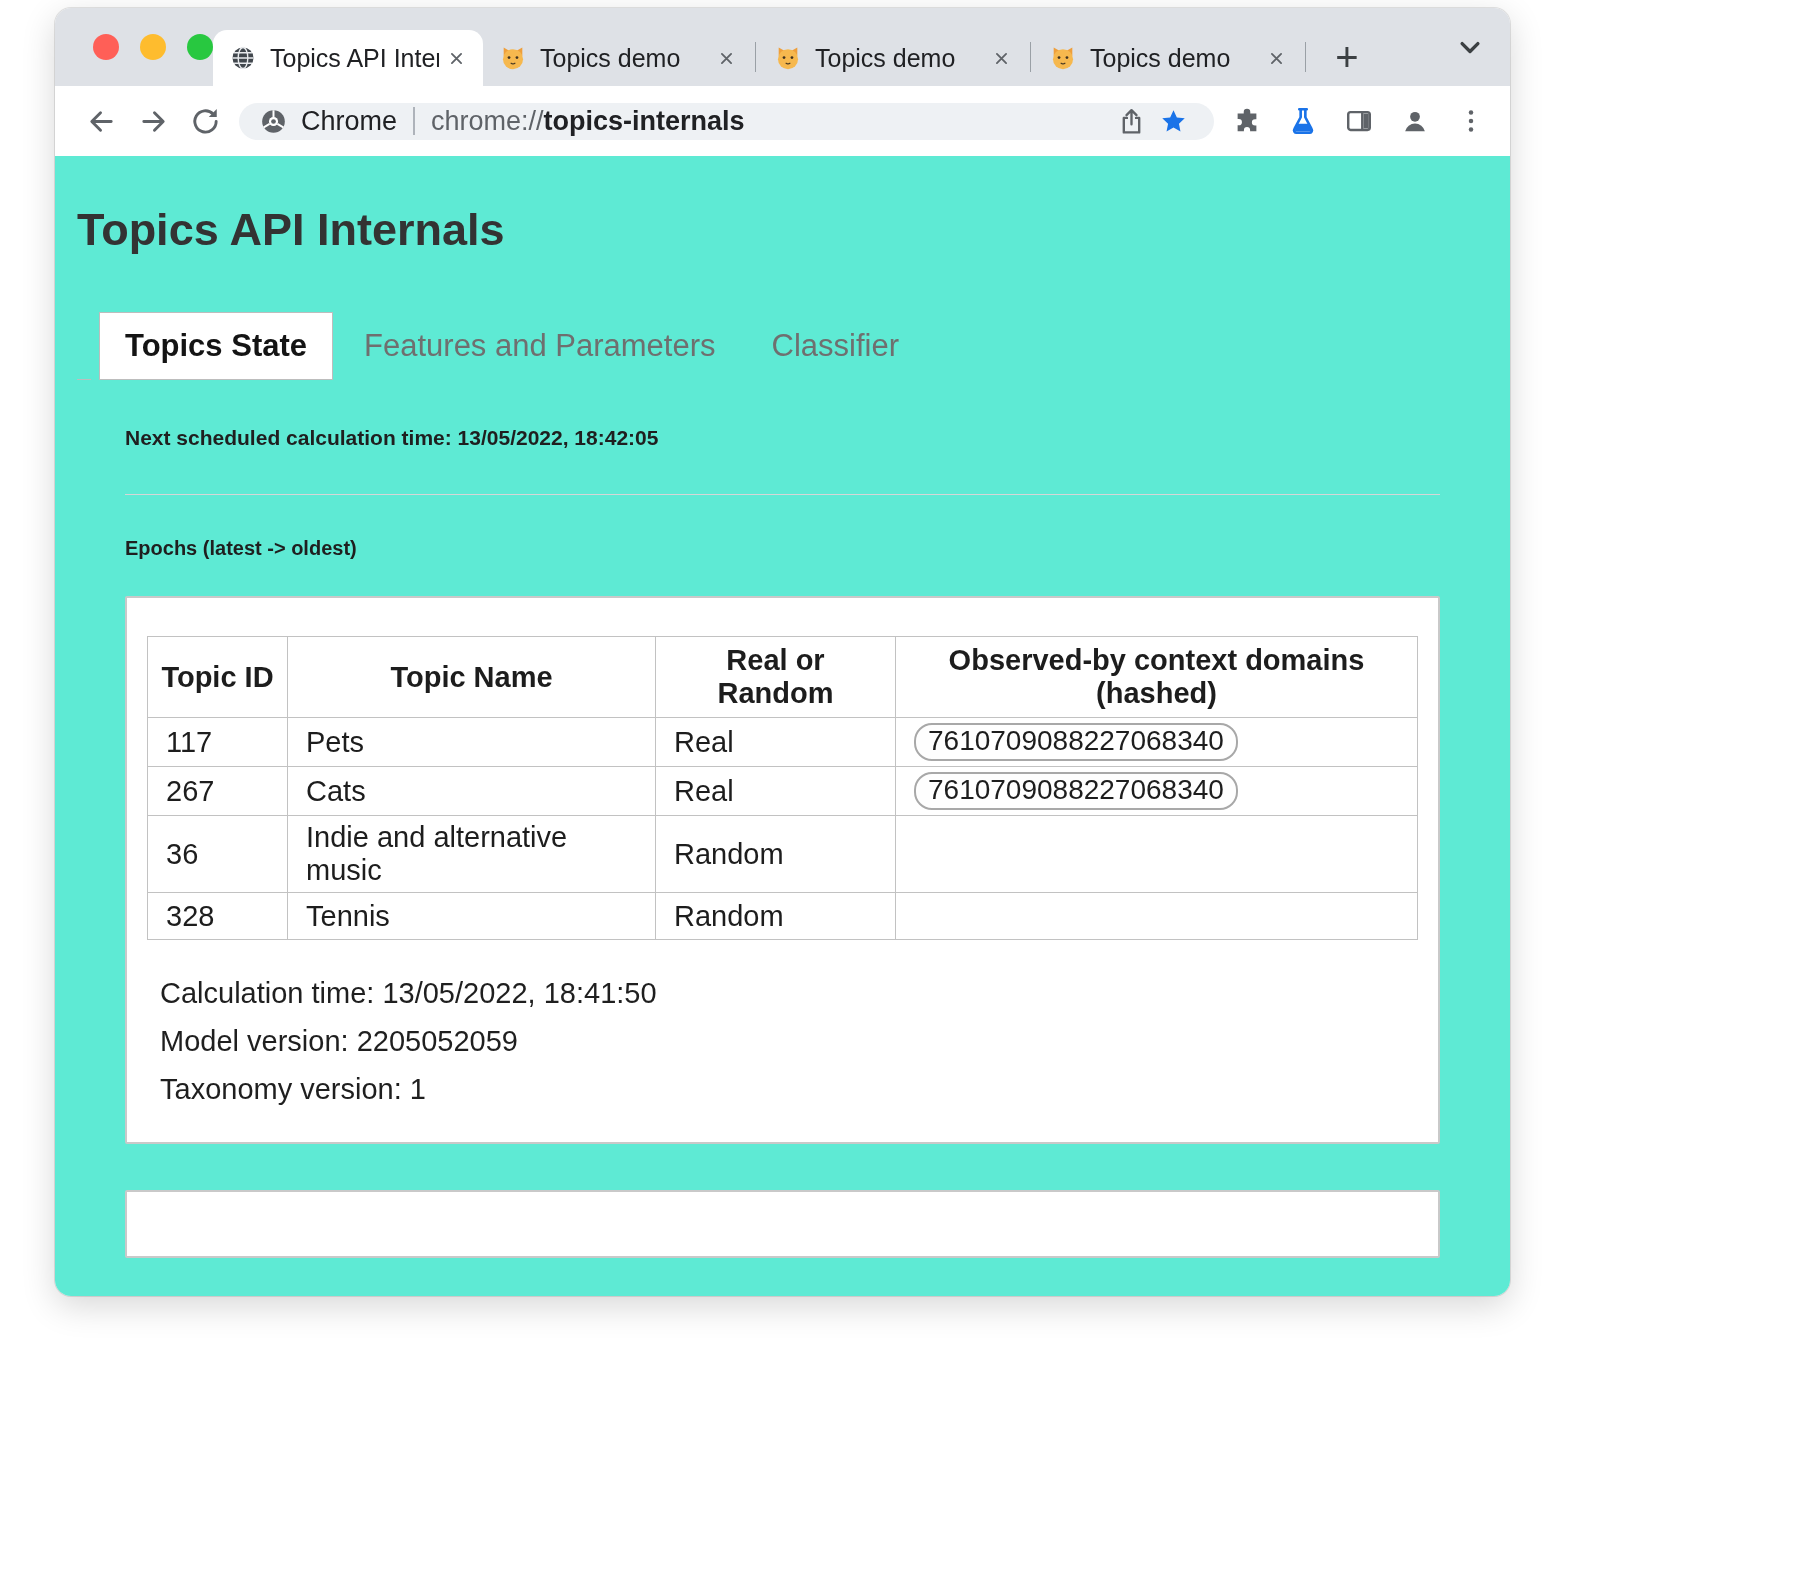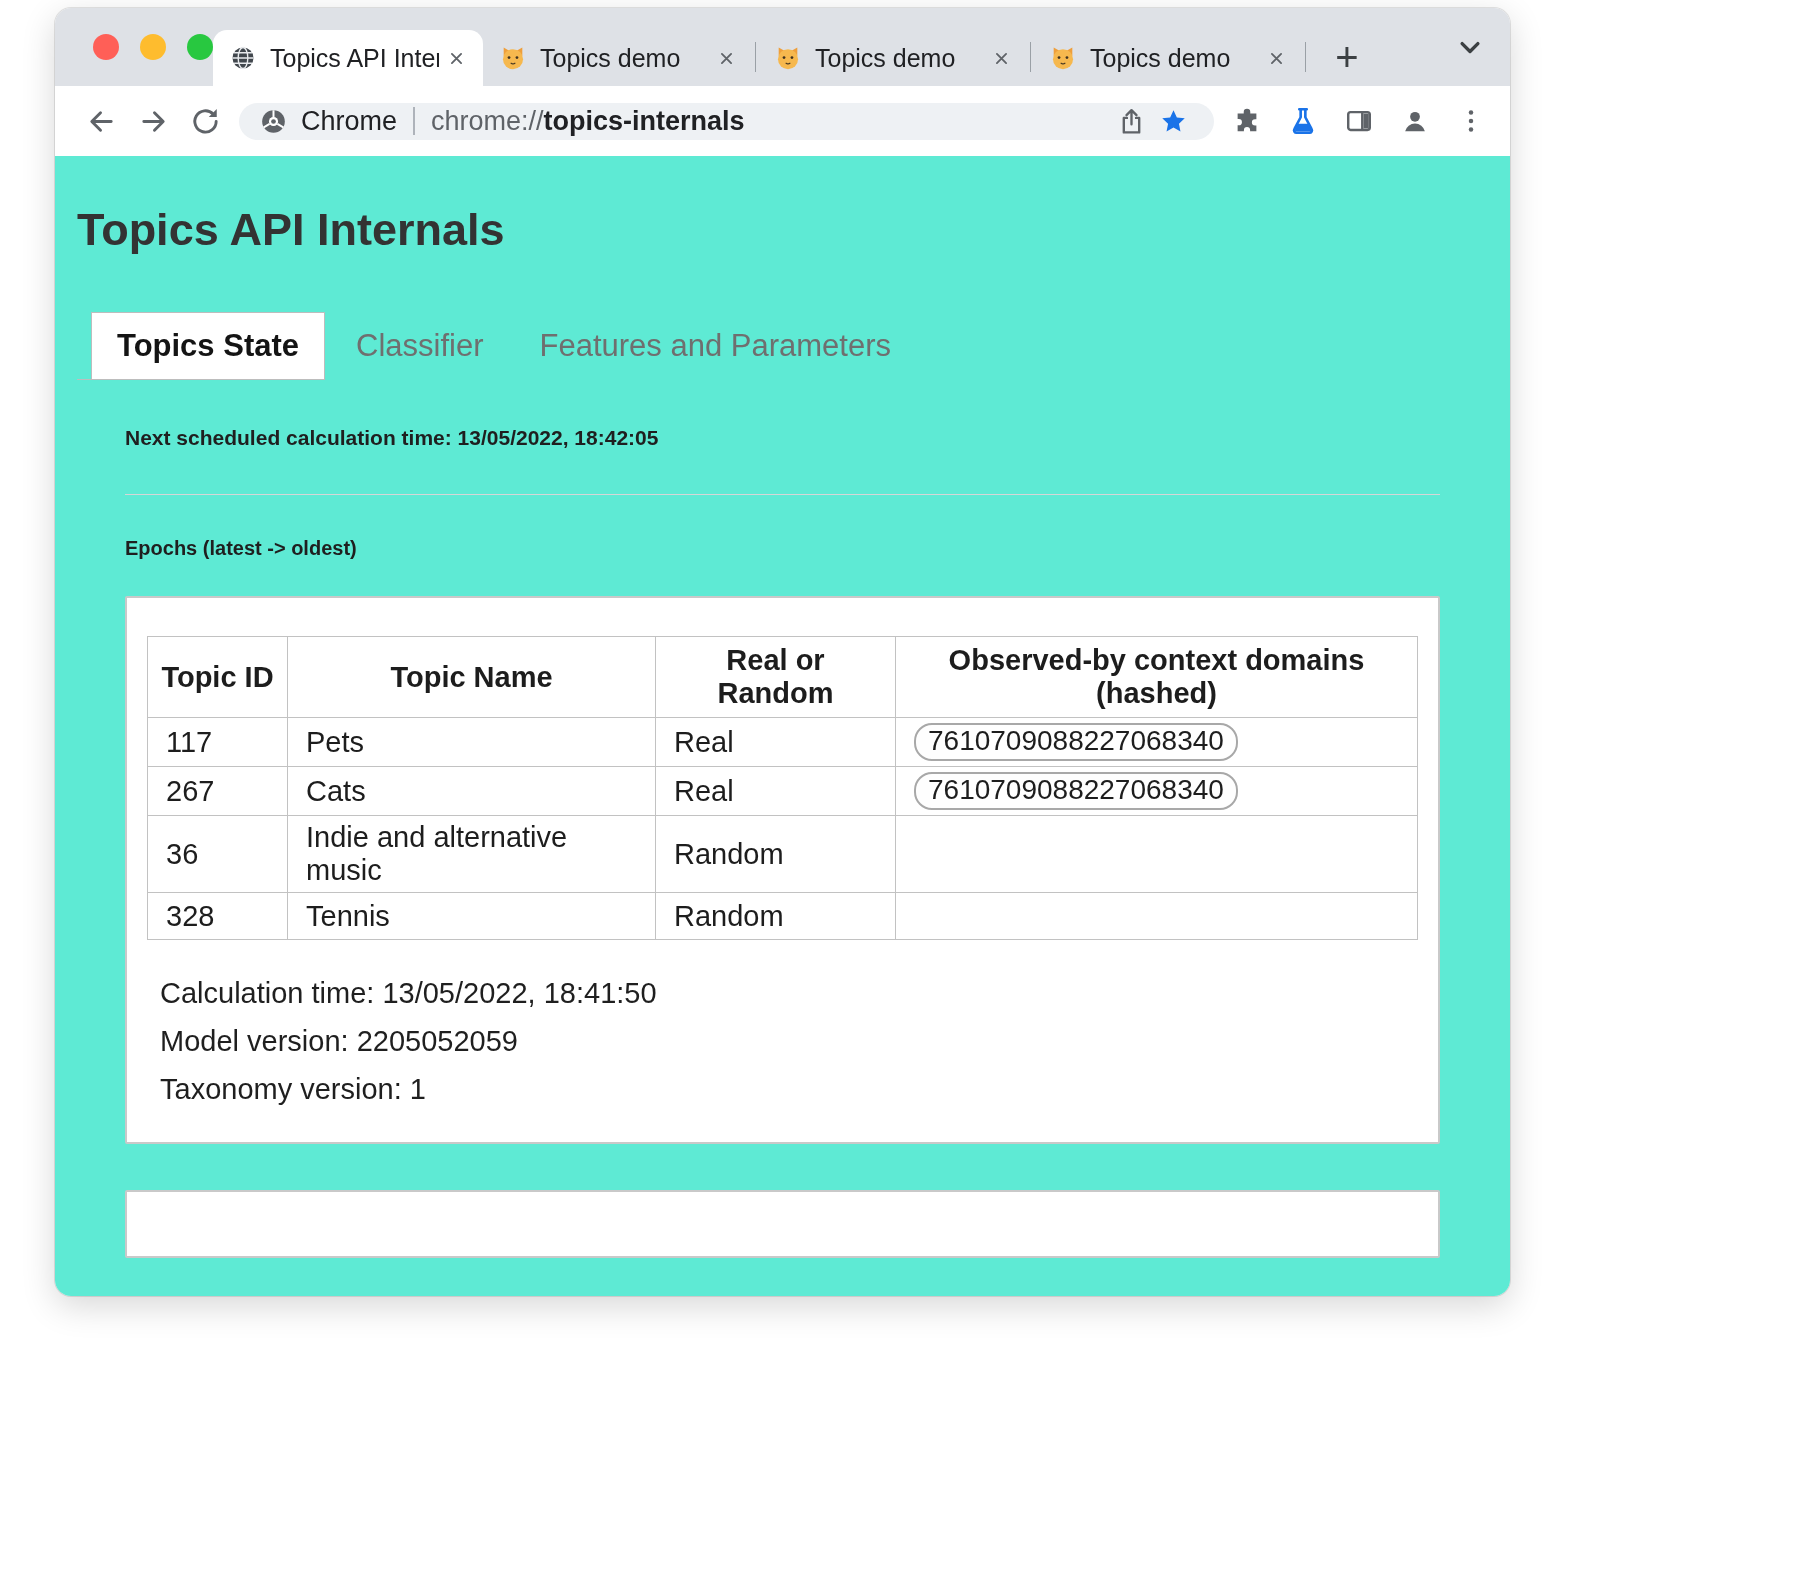--- a/index.html
+++ b/index.html
@@ -48,21 +48,21 @@
   .toolbar-right { display:flex; align-items:center; gap:10px; flex:none; }
   .tbicon { width:46px; height:46px; display:flex; align-items:center; justify-content:center; border-radius:50%; }
   .tbicon svg { width:30px; height:30px; }
 
   
   .content { flex:1; overflow:hidden; background:#5eead4; color:#1f1f1f; }
   h1.page-title { margin:48px 0 0 22px; font-size:45px; font-weight:700; color:#333; }
 
   .page-tabs { margin:56px 0 0 36px; display:flex; align-items:stretch; position:relative; }
   .page-tabs::before { content:""; position:absolute; left:-14px; bottom:0; width:14px; height:1px; background:#bdbdbd; }
-  .ptab { font-size:31px; color:#6f6f6f; padding:15px 25px; display:flex; align-items:center; }
+  .ptab { font-size:31px; color:#6f6f6f; padding:15px 25px; display:flex; align-items:center;margin-left:8px; }
   .ptab.active { color:#141414; font-weight:700; border:1px solid #bdbdbd; background:#fff; }
   .ptab + .ptab { margin-left:6px; }
 
   .panel { margin:46px 70px 0; }
   .next-calc { font-size:21px; margin:0 0 44px;font-weight:bold; }
   .panel hr { border:none; border-top:1px solid #d6d6d6; margin:0 0 42px; }
   h2.epochs { font-size:20px; font-weight:700; margin:0 0 36px; }
 
   .epoch-box { border:2px solid #c9c9c9; border-radius:2px; padding:38px 20px 26px; margin-bottom:46px; background:#fff; }
   table { border-collapse:collapse; width:100%; font-size:29px; color:#1d1d1d; table-layout:fixed; }
@@ -254,22 +254,22 @@
           </svg>
       </span>
     </div>
   </div>
 
   <div class="content">
     <h1 class="page-title">Topics API Internals</h1>
 
     <div class="page-tabs">
       <div class="ptab active">Topics State</div>
+      <div class="ptab">Features and Parameters</div>
       <div class="ptab">Classifier</div>
-      <div class="ptab">Features and Parameters</div>
     </div>
 
     <div class="panel">
       <p class="next-calc">Next scheduled calculation time: 13/05/2022, 18:42:05</p>
       <hr>
       <h2 class="epochs">Epochs (latest -&gt; oldest)</h2>
 
       <div class="epoch-box">
         <table>
           <colgroup>

